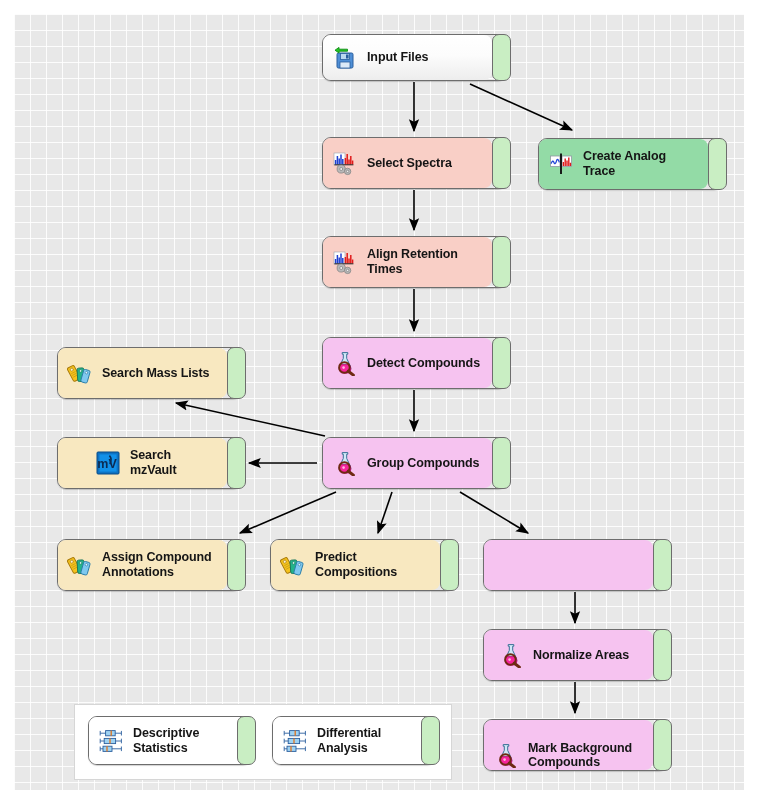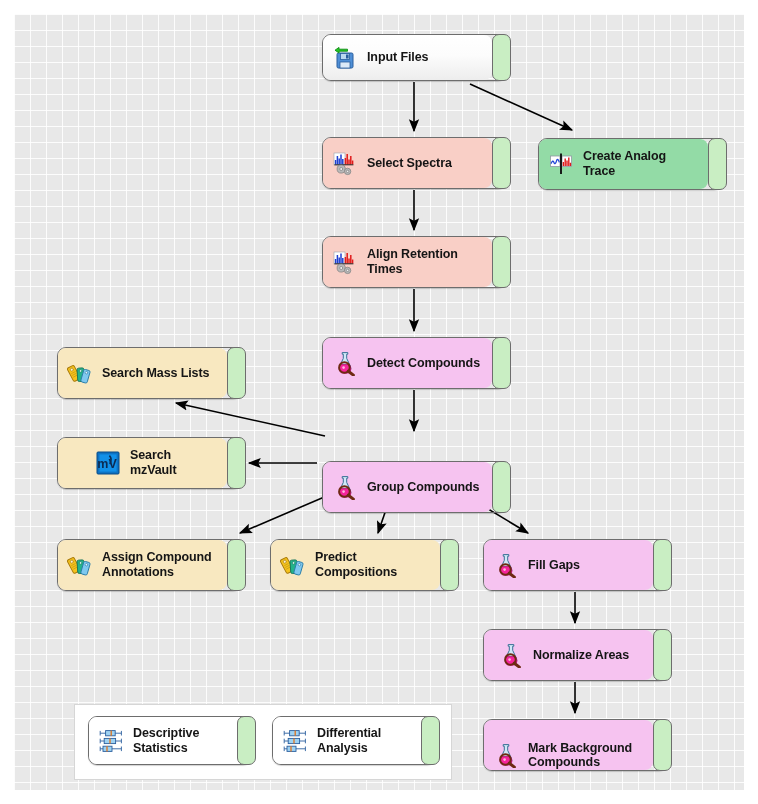--- a/index.html
+++ b/index.html
@@ -300,21 +300,21 @@
             <svg class="icon ic26" viewBox="0 0 26 26" xmlns="http://www.w3.org/2000/svg">
               <rect x="2" y="2" width="22" height="22" rx="1" fill="#0d73c4" stroke="#084b86" stroke-width="1"></rect>
               <rect x="4.4" y="4.4" width="17.2" height="17.2" fill="#1190e8"></rect>
               <text x="12" y="18.2" font-family="Liberation Sans, sans-serif" font-size="12.5" font-weight="bold" fill="#0b2b52" text-anchor="middle">mV</text>
               <path d="M14.4 5.6 q3.2 3.2 0.4 8.4" fill="none" stroke="#0b2b52" stroke-width="1.6"></path>
             </svg>
           </span>
           <span class="label">Search mzVault</span>
         </div>
       </div>
-      <div class="node" style="left: 322px; top: 461px; width: 185px; height: 52px;">
+      <div class="node" style="left: 322px; top: 437px; width: 185px; height: 52px;">
         <div class="tab"></div>
         <div class="body fill-magenta"></div>
         <div class="content">
           <span style="display: flex;">
             <svg class="icon ic26" viewBox="0 0 26 26" xmlns="http://www.w3.org/2000/svg">
               <path d="M10.2 2.6 h5.6 v1.6 h-1.1 v4.2 l3.6 7.6 a4.6 4.6 0 0 1 -4.2 6.6 h-2.2 a4.6 4.6 0 0 1 -4.2 -6.6 l3.6 -7.6 v-4.2 h-1.1 z" fill="#cfe8f7" stroke="#3a6f95" stroke-width="1"></path>
               <path d="M8.6 14.6 h8.8 l1.1 2.4 a4.4 4.4 0 0 1 -4 6.2 h-3 a4.4 4.4 0 0 1 -4 -6.2 z" fill="#f5259b" stroke="#b3046a" stroke-width="0.8"></path>
               <circle cx="11.6" cy="17.6" r="1.3" fill="#ffd1ea" opacity="0.85"></circle>
               <circle cx="12.4" cy="17.5" r="5.3" fill="none" stroke="#6e2a12" stroke-width="1.9"></circle>
               <line x1="16.3" y1="21.2" x2="21.4" y2="25.1" stroke="#6e2a12" stroke-width="3" stroke-linecap="round"></line>
@@ -376,32 +376,20 @@
                 <circle cx="18.5" cy="12.4" r="1.3" fill="#e4f5fd" stroke="#2a7ca8" stroke-width="0.6"></circle>
               </g>
             </svg>
           </span>
           <span class="label">Predict Compositions</span>
         </div>
       </div>
       <div class="node" style="left: 483px; top: 539px; width: 185px; height: 52px;">
         <div class="tab"></div>
         <div class="body fill-magenta"></div>
-        <div class="content">
-          <span style="display: flex;">
-            <svg class="icon ic26" viewBox="0 0 26 26" xmlns="http://www.w3.org/2000/svg">
-              <path d="M10.2 2.6 h5.6 v1.6 h-1.1 v4.2 l3.6 7.6 a4.6 4.6 0 0 1 -4.2 6.6 h-2.2 a4.6 4.6 0 0 1 -4.2 -6.6 l3.6 -7.6 v-4.2 h-1.1 z" fill="#cfe8f7" stroke="#3a6f95" stroke-width="1"></path>
-              <path d="M8.6 14.6 h8.8 l1.1 2.4 a4.4 4.4 0 0 1 -4 6.2 h-3 a4.4 4.4 0 0 1 -4 -6.2 z" fill="#f5259b" stroke="#b3046a" stroke-width="0.8"></path>
-              <circle cx="11.6" cy="17.6" r="1.3" fill="#ffd1ea" opacity="0.85"></circle>
-              <circle cx="12.4" cy="17.5" r="5.3" fill="none" stroke="#6e2a12" stroke-width="1.9"></circle>
-              <line x1="16.3" y1="21.2" x2="21.4" y2="25.1" stroke="#6e2a12" stroke-width="3" stroke-linecap="round"></line>
-            </svg>
-          </span>
-          <span class="label">Fill Gaps</span>
-        </div>
       </div>
       <div class="node" style="left: 483px; top: 629px; width: 185px; height: 52px; padding-left: 14px;">
         <div class="tab"></div>
         <div class="body fill-magenta"></div>
         <div class="content">
           <span style="display: flex;">
             <svg class="icon ic26" viewBox="0 0 26 26" xmlns="http://www.w3.org/2000/svg">
               <path d="M10.2 2.6 h5.6 v1.6 h-1.1 v4.2 l3.6 7.6 a4.6 4.6 0 0 1 -4.2 6.6 h-2.2 a4.6 4.6 0 0 1 -4.2 -6.6 l3.6 -7.6 v-4.2 h-1.1 z" fill="#cfe8f7" stroke="#3a6f95" stroke-width="1"></path>
               <path d="M8.6 14.6 h8.8 l1.1 2.4 a4.4 4.4 0 0 1 -4 6.2 h-3 a4.4 4.4 0 0 1 -4 -6.2 z" fill="#f5259b" stroke="#b3046a" stroke-width="0.8"></path>
               <circle cx="11.6" cy="17.6" r="1.3" fill="#ffd1ea" opacity="0.85"></circle>

